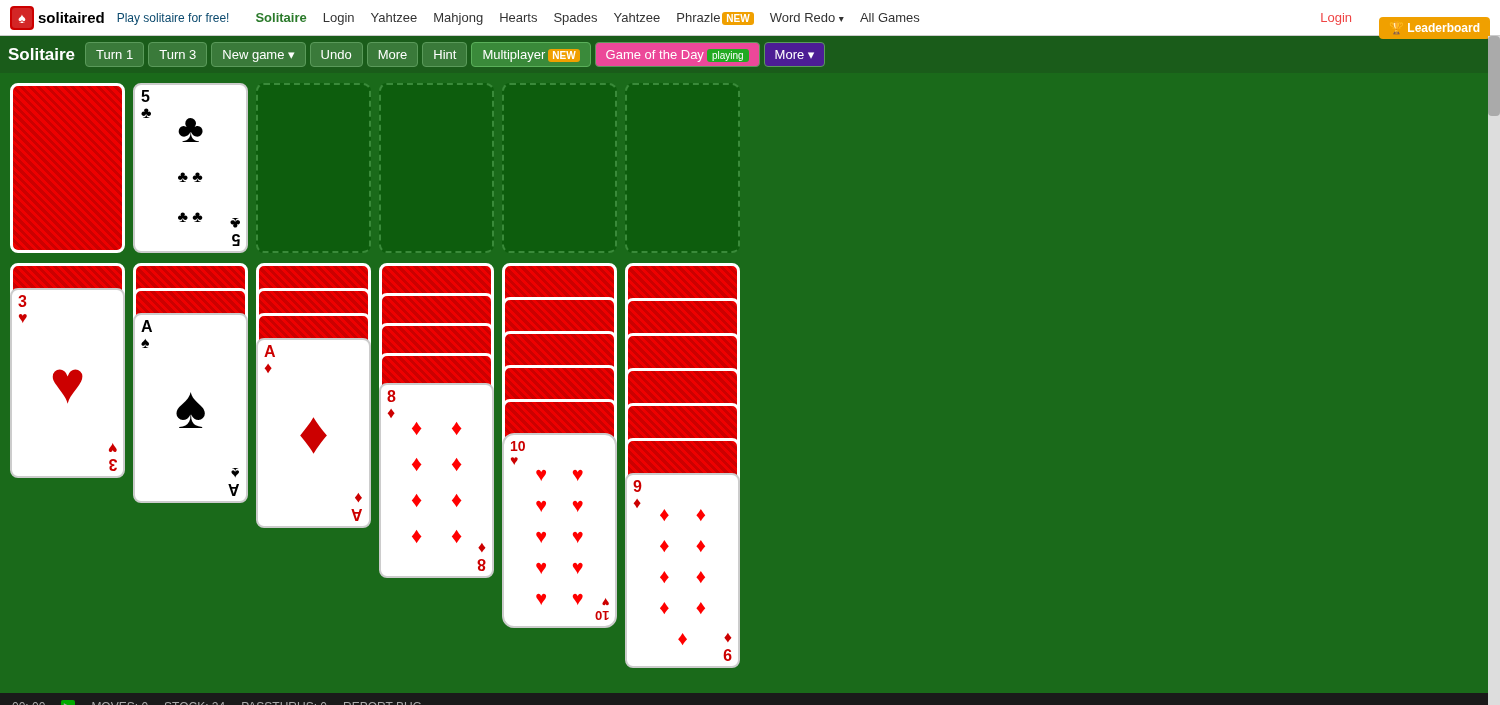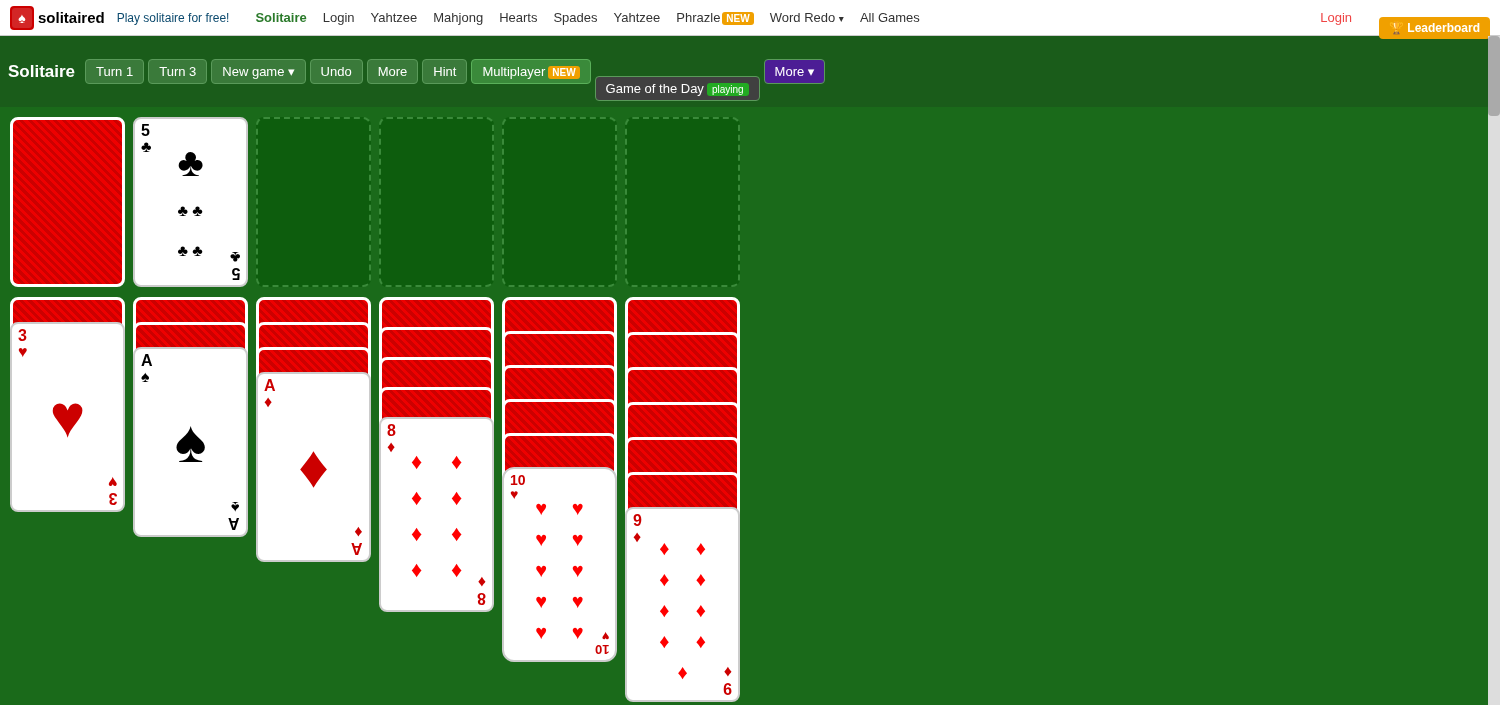--- a/index.html
+++ b/index.html
@@ -42,21 +42,21 @@
       border: 1px solid #5a9a5a;
       border-radius: 4px;
       padding: 4px 10px;
       font-size: 13px;
       cursor: pointer;
       white-space: nowrap;
     }
     .tb-btn-new { background: #3a7a3a; }
     .tb-btn-hint { background: #3a7a3a; }
     .tb-btn-multiplayer { background: #3a8a3a; border: 1px solid #5ab05a; text-align: right; }
-    .tb-btn-gotd { background: #404040; margin-top: 34px; }
+    .tb-btn-gotd { background: #ec4899; }
     .tb-btn-more { background: #4c1d95; }
     .tb-new-badge { background: #f0a000; color: #fff; font-size: 10px; padding: 1px 4px; border-radius: 3px; margin-left: 3px; font-weight: bold; }
     .tb-playing-badge { background: #2a2; color: #fff; font-size: 10px; padding: 1px 5px; border-radius: 3px; margin-left: 3px; }
 
     
     #game-area {
       background: #1a6a1a;
       min-height: 620px;
       padding: 10px 10px;
       position: relative;

